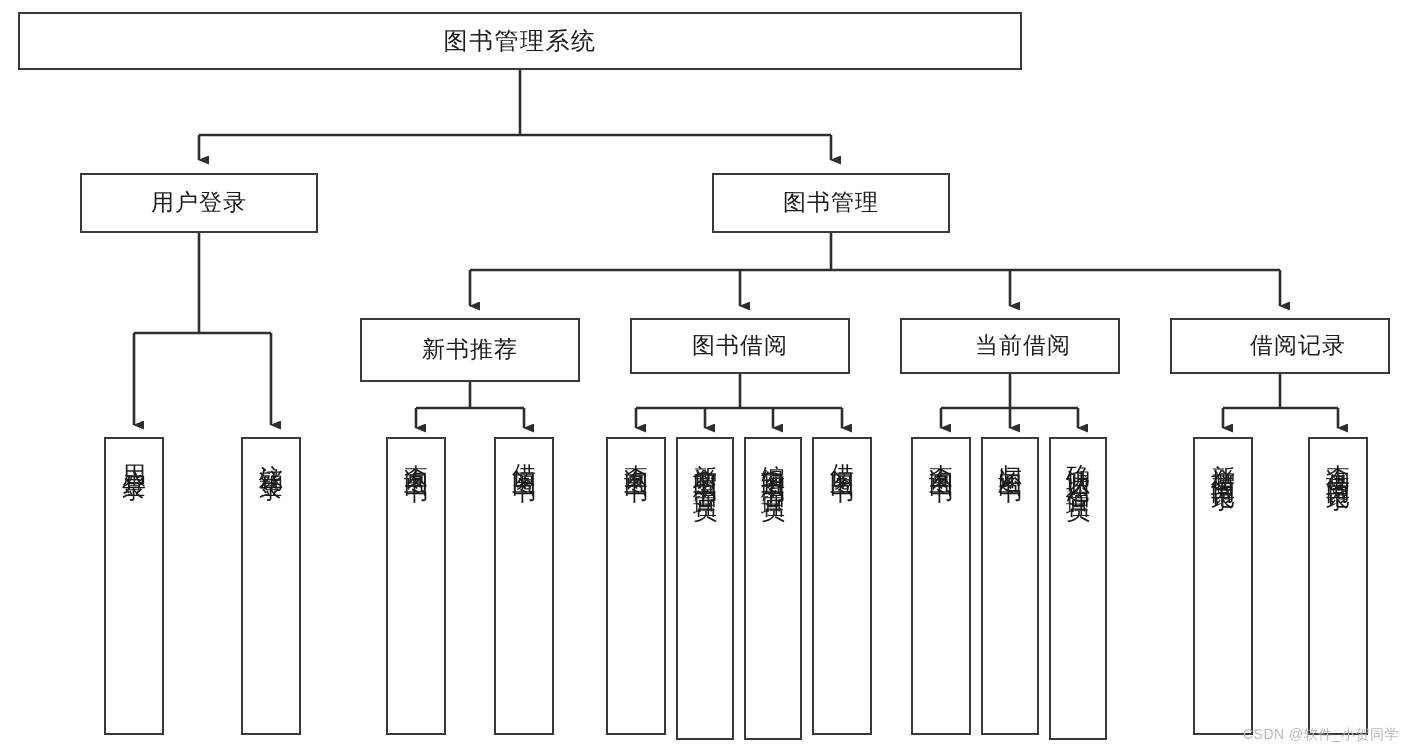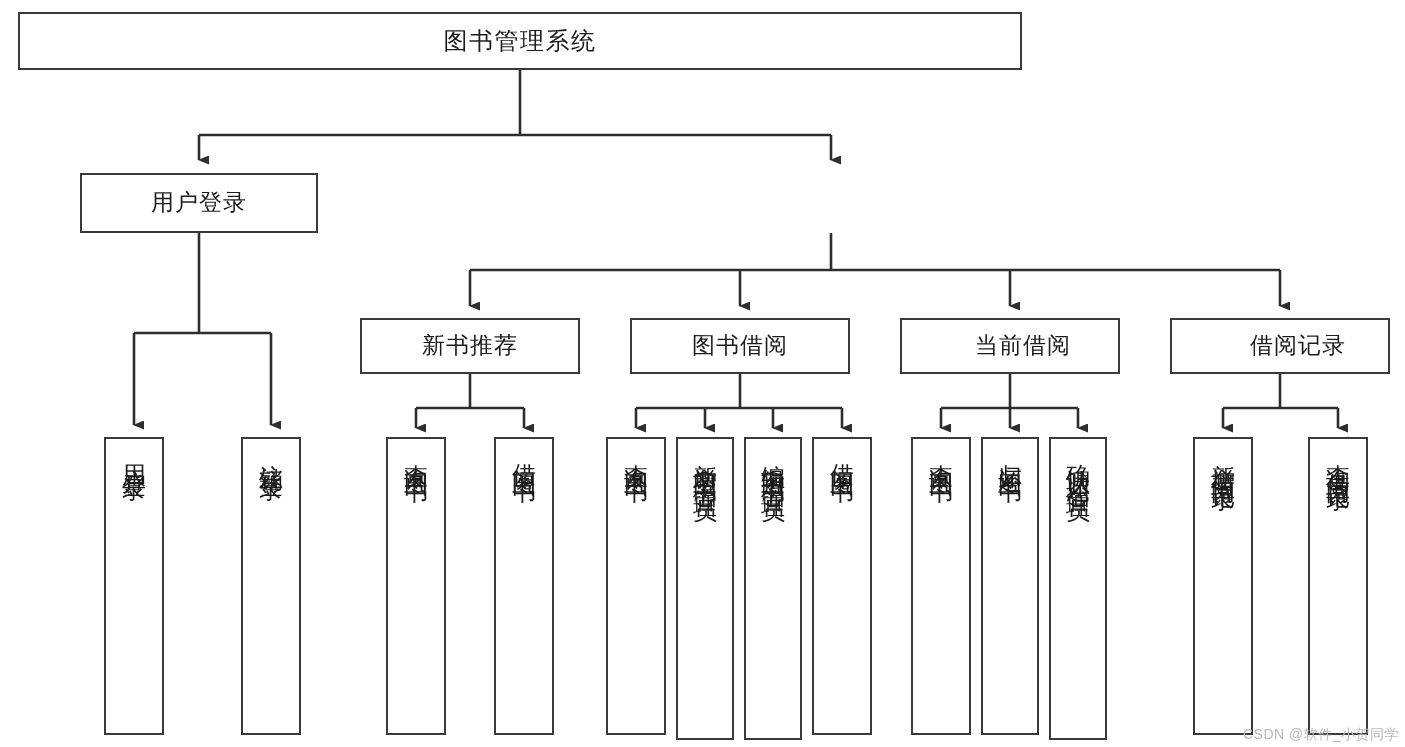--- a/index.html
+++ b/index.html
@@ -133,22 +133,25 @@
     </g>
   </svg>
 
   <div class="node root horiz" style="left:18px; top:12px; width:1004px; height:58px;">
     <span class="label">图书管理系统</span>
   </div>
 
   <div class="node horiz" style="left:80px; top:173px; width:238px; height:60px;">
     <span class="label">用户登录</span>
   </div>
-
-  <div class="node horiz" style="left:360px; top:318px; width:220px; height:56px;">
+  <div class="node horiz" style="left:712px; top:173px; width:238px; height:60px;">
+    <span class="label">图书管理</span>
+  </div>
+
+  <div class="node horiz" style="left:360px; top:318px; width:220px; height:64px;">
     <span class="label">新书推荐</span>
   </div>
   <div class="node horiz" style="left:630px; top:318px; width:220px; height:56px;">
     <span class="label">图书借阅</span>
   </div>
   <div class="node horiz" style="left:900px; top:318px; width:220px; height:56px;padding-left:26px;">
     <span class="label">当前借阅</span>
   </div>
   <div class="node horiz" style="left:1170px; top:318px; width:220px; height:56px;padding-left:36px;">
     <span class="label">借阅记录</span>

